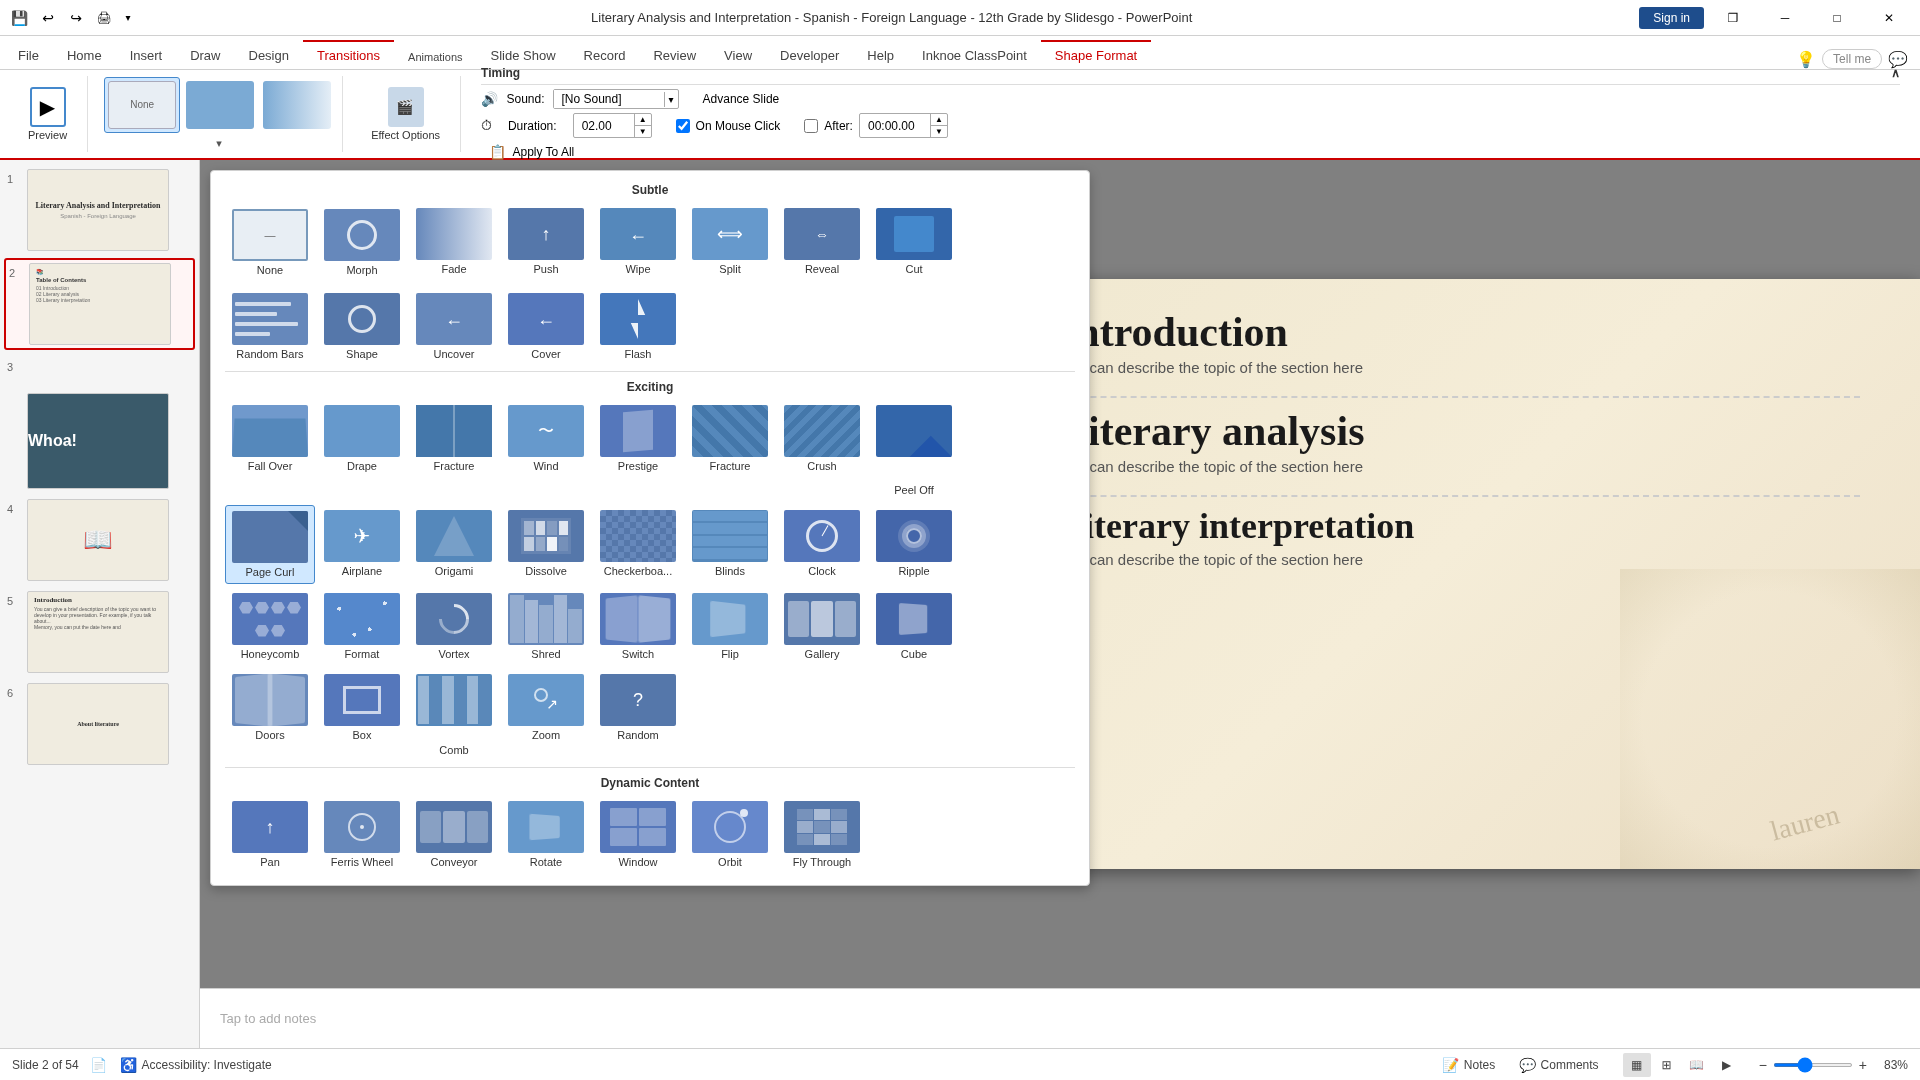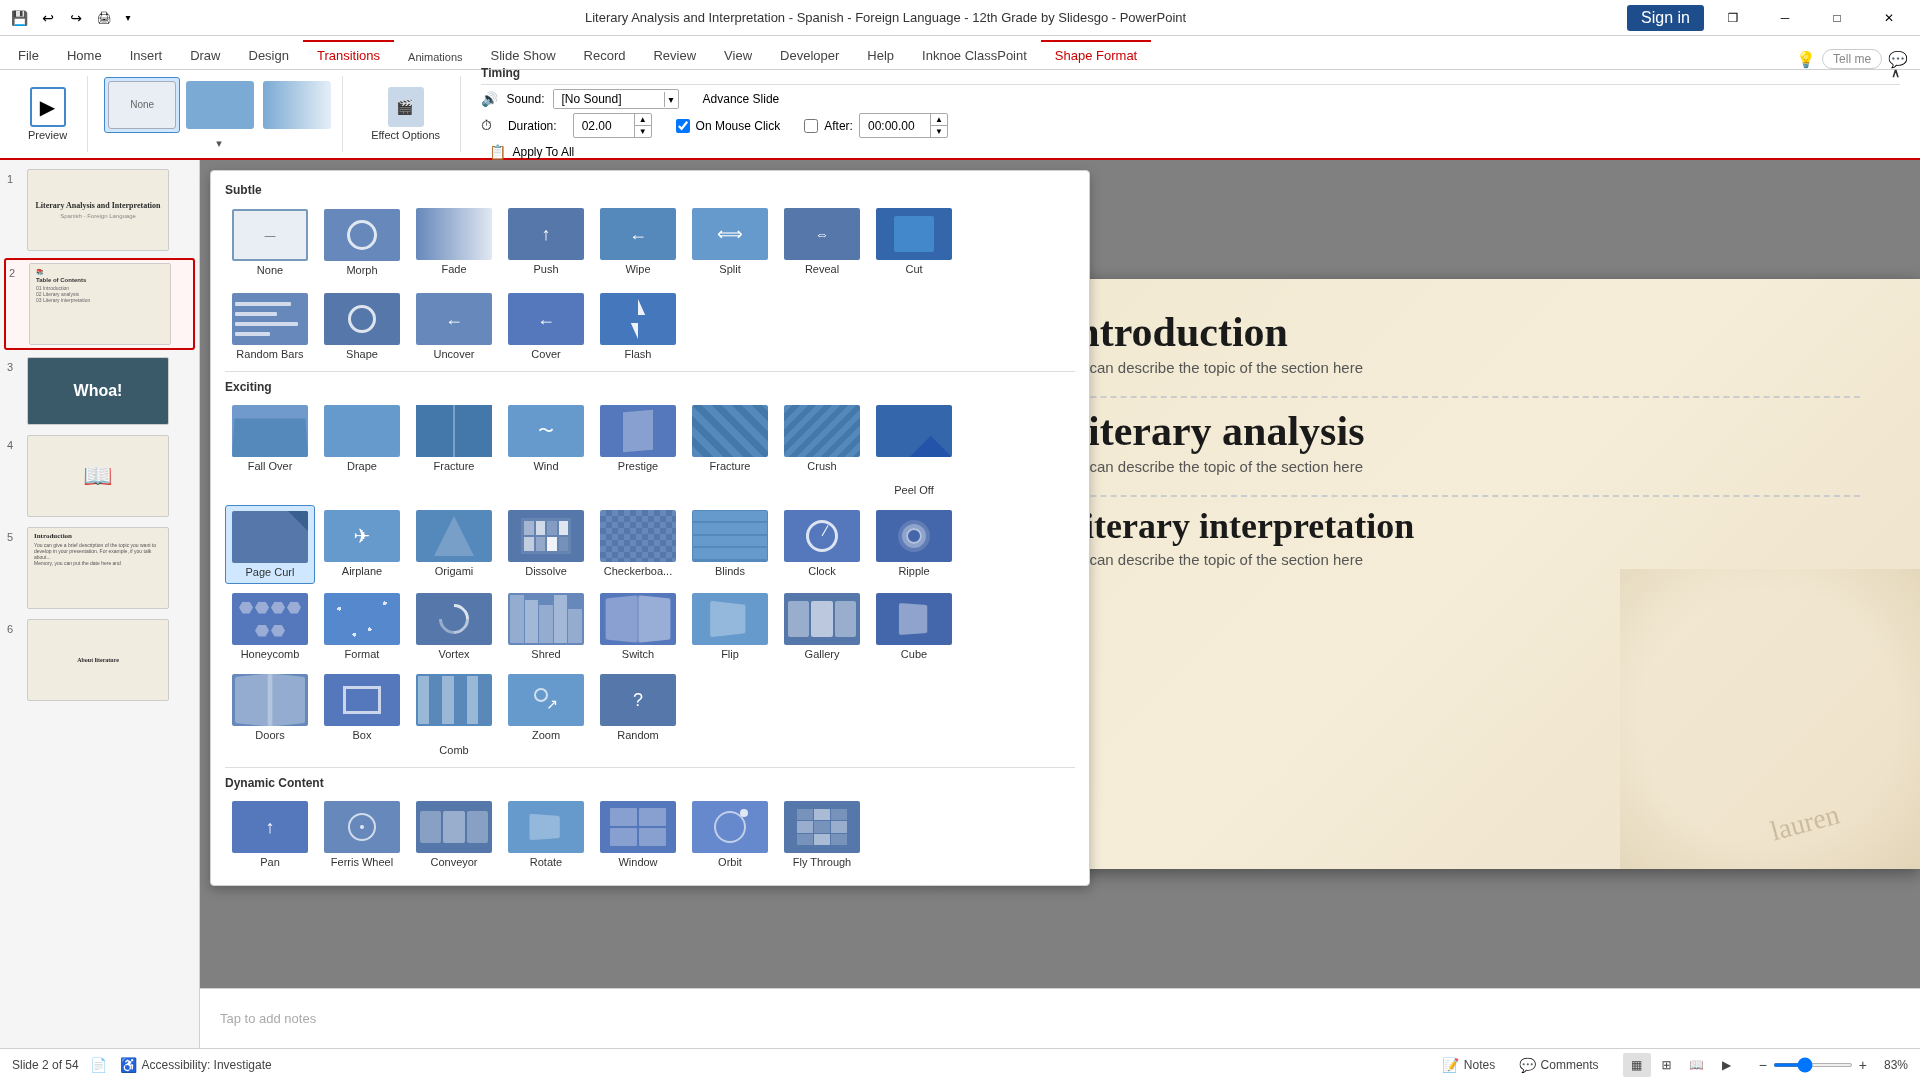--- a/index.html
+++ b/index.html
@@ -16,21 +16,21 @@
 <div style="display:flex; align-items:center; background:#fff; height:36px; border-bottom:1px solid #d0d0d0; padding:0 8px;">
   <div style="display:flex; gap:4px; align-items:center; margin-right:8px;">
     <div style="width:24px;height:24px;display:flex;align-items:center;justify-content:center;cursor:pointer;font-size:14px;">💾</div>
     <div style="width:24px;height:24px;display:flex;align-items:center;justify-content:center;cursor:pointer;font-size:14px;">↩</div>
     <div style="width:24px;height:24px;display:flex;align-items:center;justify-content:center;cursor:pointer;font-size:14px;">↪</div>
     <div style="width:24px;height:24px;display:flex;align-items:center;justify-content:center;cursor:pointer;font-size:12px;">🖨</div>
     <div style="width:16px;height:24px;display:flex;align-items:center;justify-content:center;cursor:pointer;font-size:10px;">▾</div>
   </div>
   <div style="flex:1;text-align:center;font-size:13px;color:#333;">Literary Analysis and Interpretation - Spanish - Foreign Language - 12th Grade by Slidesgo  -  PowerPoint</div>
   <div style="display:flex;align-items:center;gap:6px;">
-    <button style="background:#1e4d8c;color:#fff;border:none;padding:4px 14px;border-radius:3px;font-size:16px;cursor:pointer;">Sign in</button>
+    <button style="background:#1e4d8c;color:#fff;border:none;padding:4px 14px;border-radius:3px;font-size:12px;cursor:pointer;">Sign in</button>
     <div style="width:46px;height:32px;display:flex;align-items:center;justify-content:center;cursor:pointer;font-size:12px;">❐</div>
     <div style="width:46px;height:32px;display:flex;align-items:center;justify-content:center;cursor:pointer;font-size:12px;">─</div>
     <div style="width:46px;height:32px;display:flex;align-items:center;justify-content:center;cursor:pointer;font-size:12px;">□</div>
     <div style="width:46px;height:32px;display:flex;align-items:center;justify-content:center;cursor:pointer;font-size:12px;">✕</div>
   </div>
 </div>
 
 <div style="background:#fff; display:flex; align-items:flex-end; height:34px; padding:0 4px; border-bottom:1px solid #d0d0d0;">
   <div style="padding:6px 14px;font-size:13px;cursor:pointer;color:#444;">File</div>
   <div style="padding:6px 14px;font-size:13px;cursor:pointer;color:#444;">Home</div>
@@ -159,21 +159,21 @@
           <div style="font-size:6px;color:#333;font-weight:bold;">Table of Contents</div>
           <div style="font-size:5px;color:#666;margin-top:2px;">01 Introduction</div>
           <div style="font-size:5px;color:#666;">02 Literary analysis</div>
           <div style="font-size:5px;color:#666;">03 Literary interpretation</div>
         </div>
       </div>
     </div>
 
     <div style="display:flex;align-items:flex-start;gap:4px;cursor:pointer;padding:3px;border-radius:3px;">
       <span style="font-size:11px;color:#666;min-width:16px;margin-top:4px;">3</span>
-      <div style="width:142px;height:68px;background:#3a5a6a;border:1px solid #ccc;border-radius:2px;overflow:hidden;display:flex;align-items:center;justify-content:center;">
+      <div style="width:142px;height:96px;background:#3a5a6a;border:1px solid #ccc;border-radius:2px;overflow:hidden;display:flex;align-items:center;margin-top:36px;">
         <div style="color:#fff;font-size:16px;font-weight:bold;">Whoa!</div>
       </div>
     </div>
 
     <div style="display:flex;align-items:flex-start;gap:4px;cursor:pointer;padding:3px;border-radius:3px;">
       <span style="font-size:11px;color:#666;min-width:16px;margin-top:4px;">4</span>
       <div style="width:142px;height:82px;background:#f0ece0;border:1px solid #ccc;border-radius:2px;overflow:hidden;display:flex;align-items:center;justify-content:center;">
         <div style="font-size:24px;">📖</div>
       </div>
     </div>
@@ -191,21 +191,21 @@
     <div style="display:flex;align-items:flex-start;gap:4px;cursor:pointer;padding:3px;border-radius:3px;">
       <span style="font-size:11px;color:#666;min-width:16px;margin-top:4px;">6</span>
       <div style="width:142px;height:82px;background:#f0ece0;border:1px solid #ccc;border-radius:2px;overflow:hidden;display:flex;flex-direction:column;align-items:center;justify-content:center;">
         <div style="font-size:6px;font-weight:bold;color:#2c2c2c;font-family:Georgia,serif;">About literature</div>
       </div>
     </div>
   </div>
 
   <div style="flex:1;background:#808080;display:flex;flex-direction:column;align-items:center;justify-content:center;position:relative;">
 
-    <div style="position:absolute;top:10px;left:10px;width:880px;background:#fff;border:1px solid #d0d0d0;border-radius:4px;box-shadow:0 4px 12px rgba(0,0,0,0.25);z-index:100;padding:12px 14px;">
+    <div style="position:absolute;top:10px;left:10px;width:880px;background:#fff;border:1px solid #d0d0d0;border-radius:4px;box-shadow:0 4px 12px rgba(0,0,0,0.25);z-index:100;padding:12px 14px;text-align:center;">
 
       <div style="font-size:12px;font-weight:600;color:#333;margin-bottom:6px;">Subtle</div>
       <div style="display:flex;flex-wrap:wrap;gap:2px;margin-bottom:6px;">
 
         <div style="display:flex;flex-direction:column;align-items:center;width:90px;padding:5px 3px;cursor:pointer;border-radius:3px;border:1px solid transparent;">
           <div style="width:76px;height:52px;background:#e8eef4;border:2px solid #7799bb;border-radius:2px;display:flex;align-items:center;justify-content:center;font-size:11px;color:#666;">—</div>
           <span style="font-size:11px;color:#333;margin-top:3px;">None</span>
         </div>
 
         <div style="display:flex;flex-direction:column;align-items:center;width:90px;padding:5px 3px;cursor:pointer;border-radius:3px;border:1px solid transparent;">

